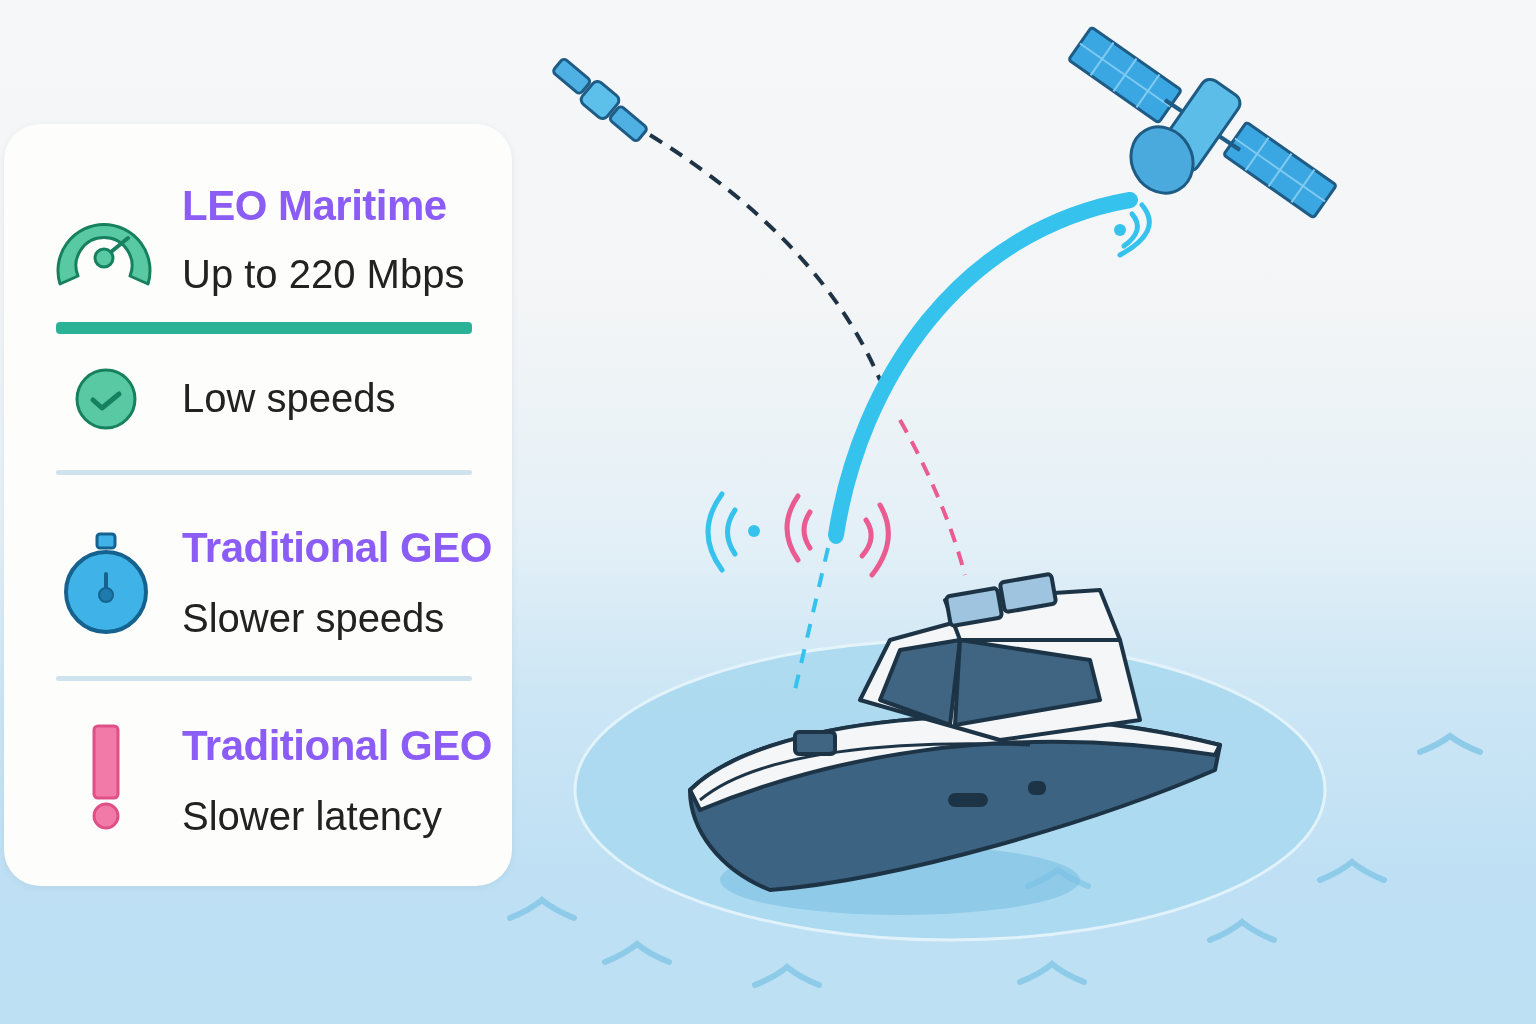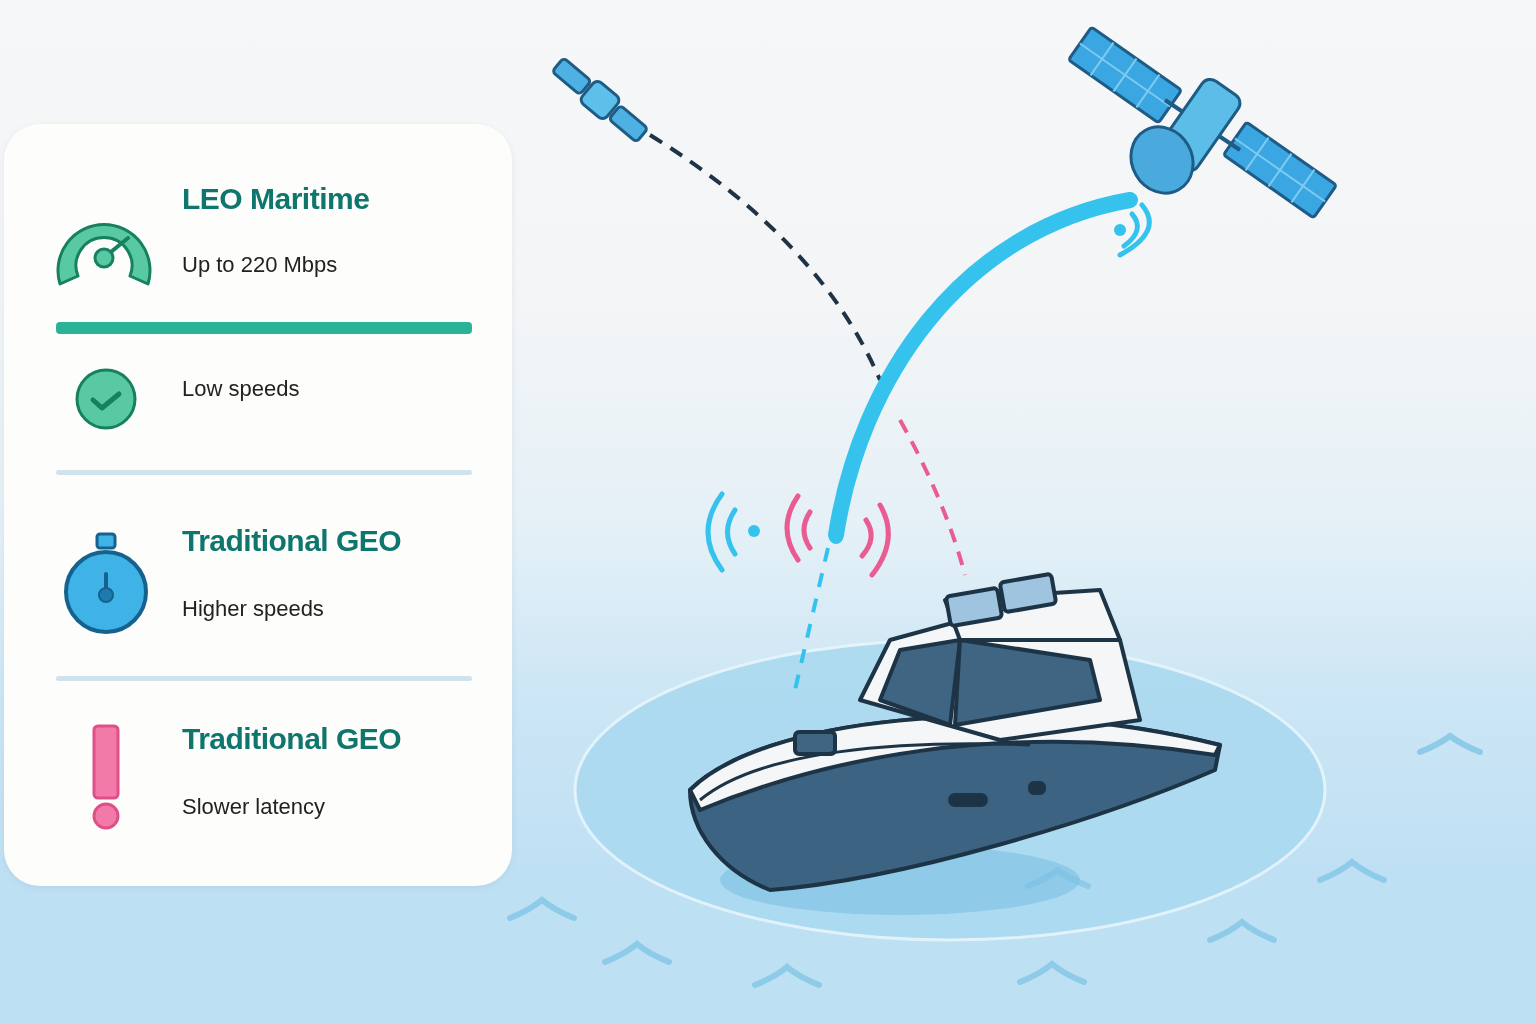--- a/index.html
+++ b/index.html
@@ -9,22 +9,22 @@
     font-family: "Liberation Sans", sans-serif;
   }
   .scene { position: absolute; left: 0; top: 0; width: 1536px; height: 1024px; }
   .card {
     position: absolute; left: 4px; top: 124px; width: 508px; height: 762px;
     background: #fdfdfb; border-radius: 36px;
     box-shadow: 0 2px 6px rgba(120,150,170,0.15);
   }
   .row { position: absolute; left: 0; width: 508px; }
   .icon { position: absolute; }
-  .title { position: absolute; left: 178px; font-weight: 700; font-size: 30px; color: #0f766e; letter-spacing: -0.5px; white-space: nowrap; }
-  .sub { position: absolute; left: 178px; font-size: 22px; color: #222; white-space: nowrap; }
+  .title { position: absolute; left: 178px; font-weight: 700; font-size: 42px; color: #8b5cf6; letter-spacing: -0.5px; white-space: nowrap; }
+  .sub { position: absolute; left: 178px; font-size: 40px; color: #222; white-space: nowrap; }
   .divider { position: absolute; left: 52px; width: 416px; border-radius: 4px; }
 </style>
 </head>
 <body>
 
 <div class="scene">
 
   <svg width="1536" height="1024" style="position:absolute;left:0;top:0">
 
     <ellipse cx="950" cy="790" rx="375" ry="150" fill="#a9d9f0" stroke="#e8f6fc" stroke-width="3" opacity="0.85"></ellipse>
@@ -129,21 +129,21 @@
     <div class="divider" style="top:346px;height:5px;background:#cfe3ee"></div>
 
     <div class="row" style="top:0">
       <svg class="icon" style="left:56px;top:408px" width="92" height="104" viewBox="0 0 92 104">
         <rect x="37" y="2" width="18" height="14" rx="3" fill="#3fb3e8" stroke="#16628f" stroke-width="3"></rect>
         <circle cx="46" cy="60" r="40" fill="#3fb3e8" stroke="#16628f" stroke-width="4"></circle>
         <line x1="46" y1="42" x2="46" y2="60" stroke="#16628f" stroke-width="4" stroke-linecap="round"></line>
         <circle cx="46" cy="63" r="7" fill="#1d7bb0" stroke="#16628f" stroke-width="2"></circle>
       </svg>
       <div class="title" style="top:400px">Traditional GEO</div>
-      <div class="sub" style="top:472px">Higher speeds</div>
+      <div class="sub" style="top:472px">Slower speeds</div>
     </div>
 
     <div class="divider" style="top:552px;height:5px;background:#cfe3ee"></div>
 
     <div class="row" style="top:0">
       <svg class="icon" style="left:84px;top:598px" width="36" height="112" viewBox="0 0 36 112">
         <rect x="6" y="4" width="24" height="72" rx="4" fill="#f27aa8" stroke="#e05088" stroke-width="3"></rect>
         <circle cx="18" cy="94" r="12" fill="#f27aa8" stroke="#e05088" stroke-width="3"></circle>
       </svg>
       <div class="title" style="top:598px">Traditional GEO</div>

